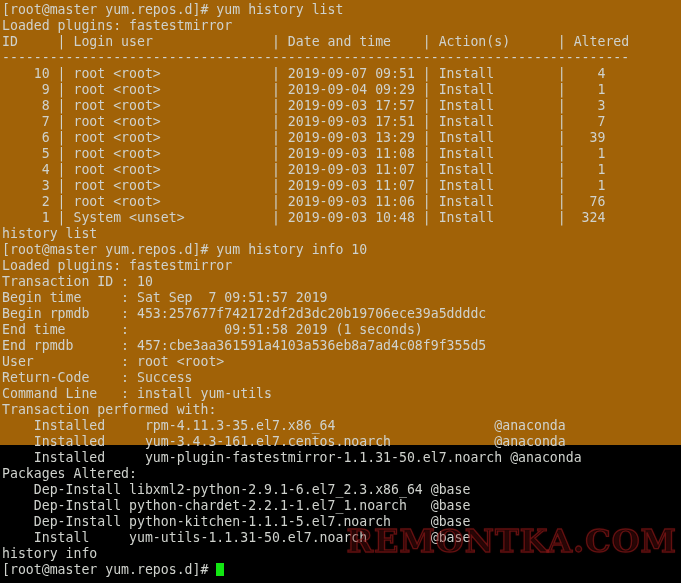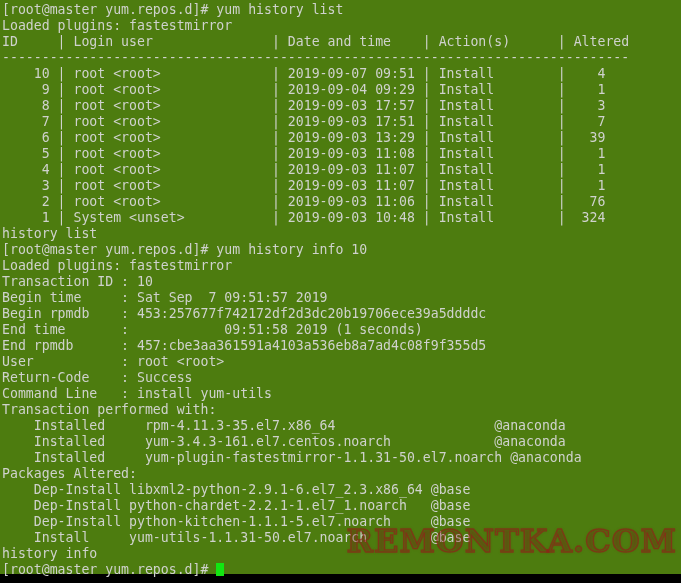--- a/index.html
+++ b/index.html
@@ -12,22 +12,22 @@
     height: 583px;
     overflow: hidden;
     position: relative;
     font-family: "DejaVu Sans Mono", "Liberation Mono", monospace;
   }
   #terminal {
     position: absolute;
     left: 0;
     top: 0;
     width: 681px;
-    height: 574px;
-    background: #4d7c0f;
+    height: 445px;
+    background: #a16207;
     color: #cfd2cd;
     font-family: "DejaVu Sans Mono", "Liberation Mono", monospace;
     font-size: 13.2px;
     line-height: 16px;
     letter-spacing: 0px;
     white-space: pre;
     padding: 2px 0 0 2px;
     box-sizing: border-box;
     z-index: 2;
   }

